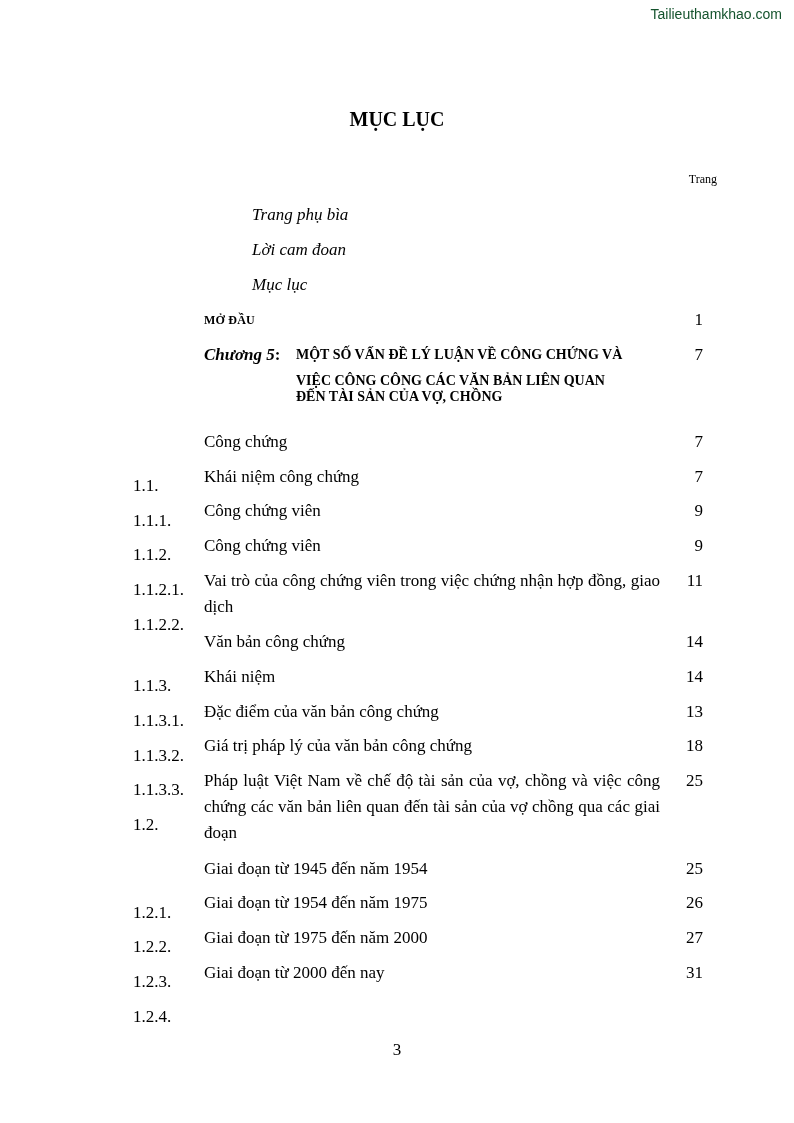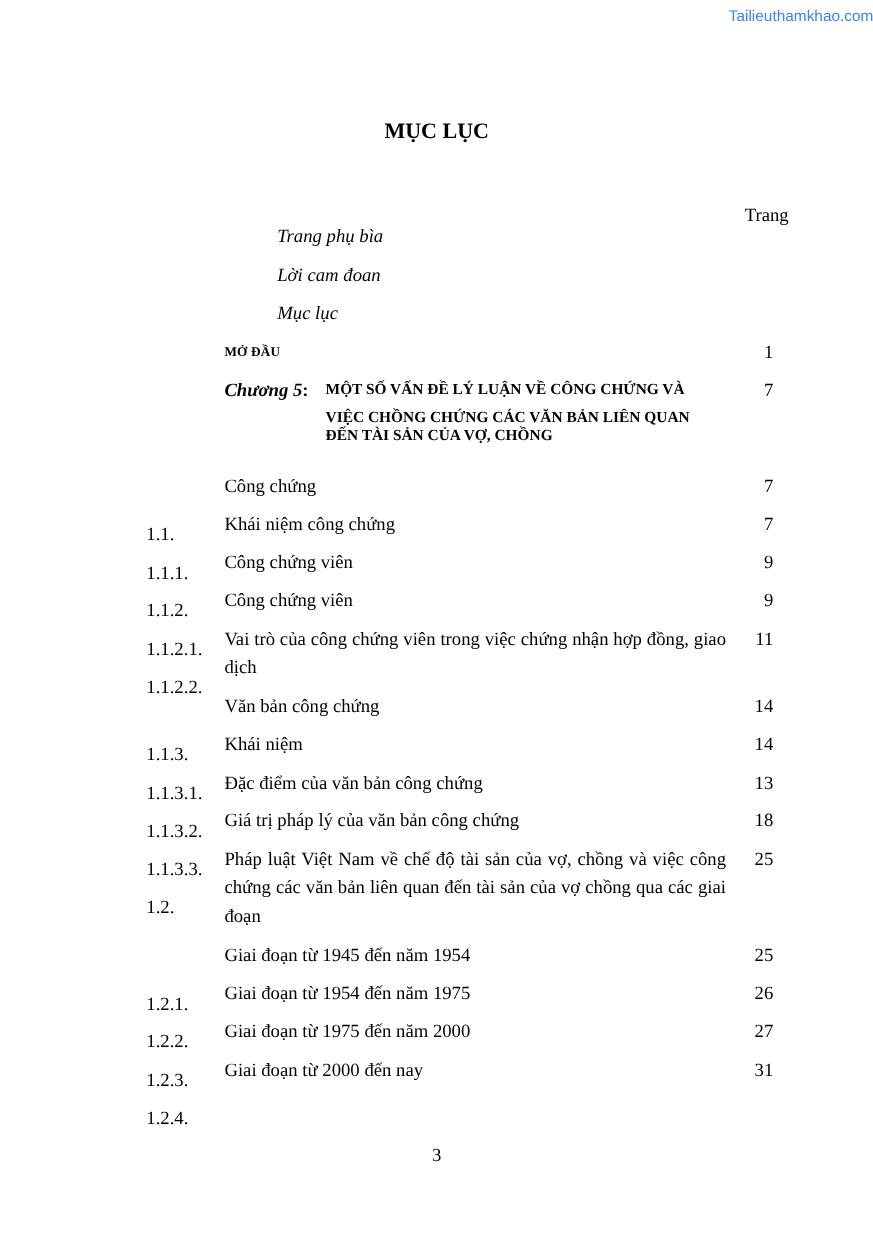--- a/index.html
+++ b/index.html
@@ -2,30 +2,30 @@
 <html><head>
 <meta charset="utf-8">
 <style>
   html, body { margin: 0; padding: 0; background: #ffffff; }
   body {
     width: 794px; height: 1123px; position: relative; overflow: hidden;
     font-family: "Liberation Serif", "DejaVu Serif", serif;
     color: #000;
   }
   .watermark {
-    position: absolute; top: 6px; right: 0;
+    position: absolute; top: 6px; right: 12px;
     font-family: "Liberation Sans", "DejaVu Sans", sans-serif;
-    font-size: 14px; color: #3b82f6; letter-spacing: 0px;
+    font-size: 14px; color: #14532d; letter-spacing: 0px;
   }
   .title {
     position: absolute; top: 108px; left: 0; width: 794px;
     text-align: center; font-weight: bold; font-size: 20px;
   }
   .trang-col {
-    position: absolute; top: 186px; right: 77px; font-size: 17px;
+    position: absolute; top: 172px; right: 77px; font-size: 12px;
   }
   .row {
     position: absolute; left: 0; width: 794px; font-size: 17px; line-height: 26px;
   }
   .num { position: absolute; left: 133px; margin-top: 44px; }
   .text { position: absolute; left: 204px; width: 456px; text-align: justify; }
   .page { position: absolute; right: 91px; text-align: right; }
   .ital { font-style: italic; margin-left: 48px; }
   .small-caps { font-weight: bold; font-size: 12px; letter-spacing: 0.2px; }
   .chapter-label { font-weight: bold; font-style: italic; font-size: 17px; }
@@ -59,21 +59,21 @@
 <div class="row" style="top:307px">
   <span class="text small-caps">MỞ ĐẦU</span>
   <span class="page">1</span>
 </div>
 
 <div class="row" style="top:342px">
   <span class="text" style="width:auto">
     <span class="chapter-label">Chương 5</span><span style="font-weight:bold">:</span>
   </span>
   <span class="chapter-text" style="top:0">MỘT SỐ VẤN ĐỀ LÝ LUẬN VỀ CÔNG CHỨNG VÀ</span>
-  <span class="chapter-text" style="top:26px">VIỆC CHỒNG CHỨNG CÁC VĂN BẢN LIÊN QUAN</span>
+  <span class="chapter-text" style="top:26px">VIỆC CÔNG CÔNG CÁC VĂN BẢN LIÊN QUAN</span>
   <span class="chapter-text" style="top:42px">ĐẾN TÀI SẢN CỦA VỢ, CHỒNG</span>
   <span class="page">7</span>
 </div>
 
 <div class="row" style="top:429px">
   <span class="num">1.1.</span>
   <span class="text">Công chứng</span>
   <span class="page">7</span>
 </div>
 <div class="row" style="top:464px">

